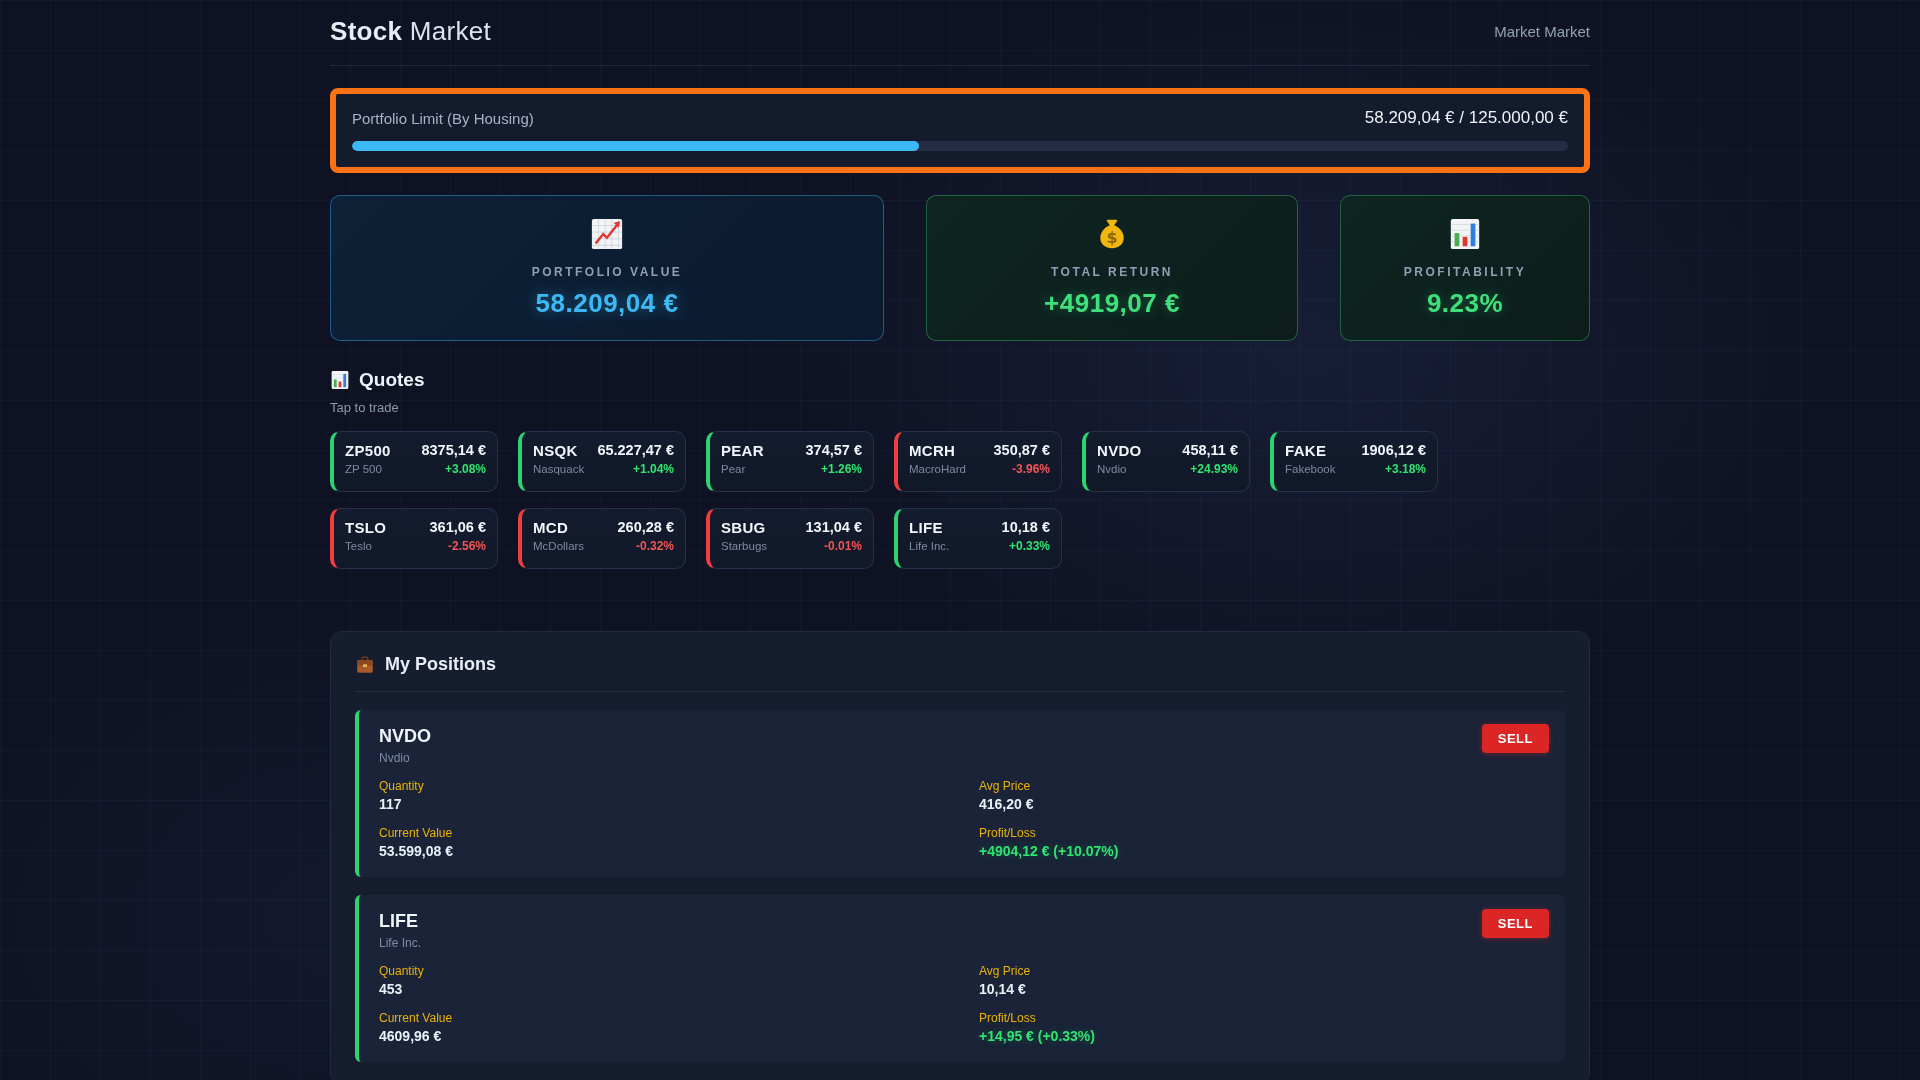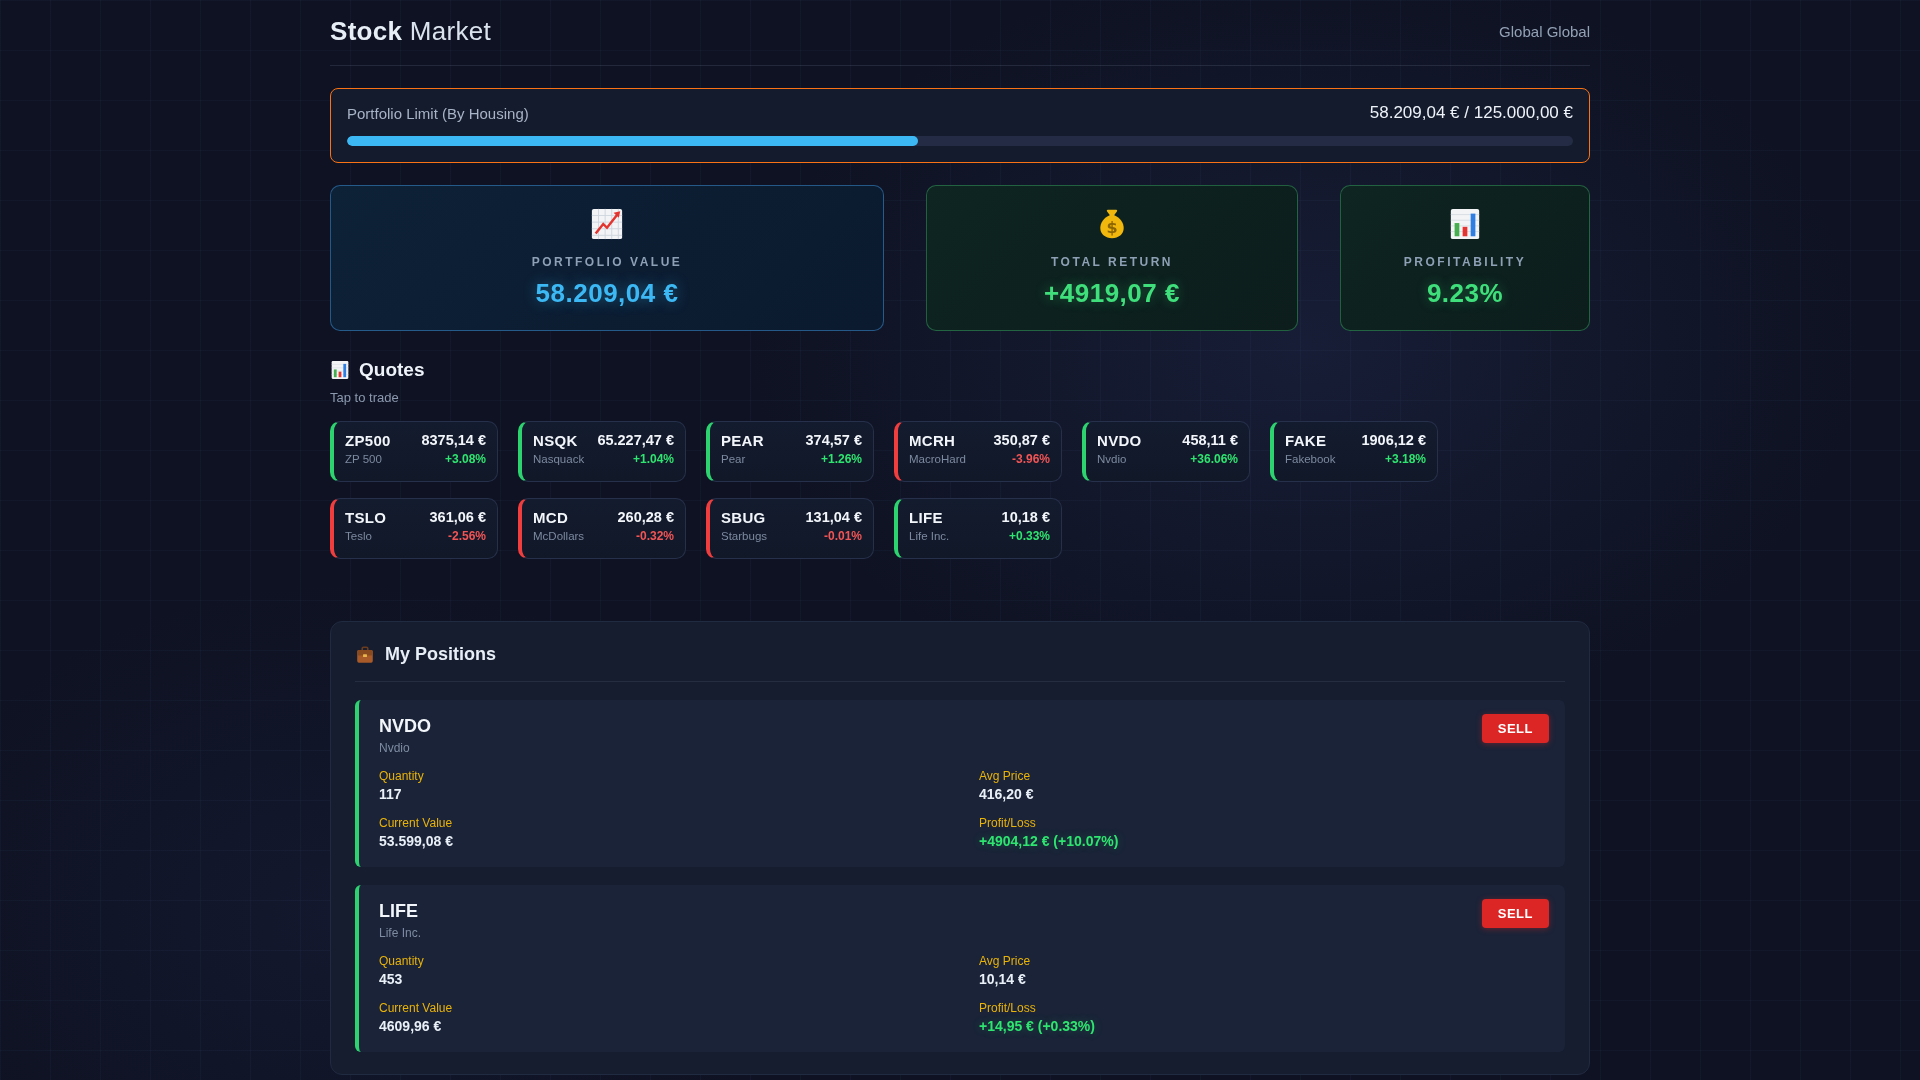--- a/index.html
+++ b/index.html
@@ -19,21 +19,21 @@
 
   
   .topbar { display:flex; justify-content:space-between; align-items:center;
     padding:4px 0 18px; border-bottom:1px solid rgba(148,163,184,0.16); }
   .title { font-size:26px; letter-spacing:.3px; color:#e8eef6; }
   .title .b { font-weight:bold; }
   .title .r { font-weight:normal; color:#dbe4ee; }
   .market-label { font-size:15px; color:#93a1b5; }
 
   
-  .limit-card { margin-top:22px; background:#141b2d; border:1px solid #f97316;
+  .limit-card { margin-top:22px; background:#141b2d; border:6px solid #f97316;
     border-radius:8px; padding:14px 16px 16px; }
   .limit-row { display:flex; justify-content:space-between; align-items:center; }
   .limit-label { font-size:15px; color:#a7b3c6; }
   .limit-value { font-size:17px; font-weight:normal; color:#eef3f9; }
   .progress-track { margin-top:13px; height:10px; border-radius:5px; background:#232c44; overflow:hidden; }
   .progress-fill { height:100%; border-radius:5px; background:#3cb9f5; width:0; }
 
   
   .stats { margin-top:22px; display:flex; justify-content:space-between; }
   .stat-card { height:146px; border-radius:10px; display:flex; flex-direction:column;
@@ -88,21 +88,21 @@
 </style>
 </head>
 <body>
 
 <div class="page">
 
   <div class="topbar">
     <div class="title">
       <span class="b">Stock</span><span class="r"> Market</span>
     </div>
-    <div class="market-label">Global Global</div>
+    <div class="market-label">Market Market</div>
   </div>
 
   <div class="limit-card">
     <div class="limit-row">
       <div class="limit-label">Portfolio Limit (By Housing)</div>
       <div class="limit-value">58.209,04 € / 125.000,00 €</div>
     </div>
     <div class="progress-track">
       <div class="progress-fill" style="width: 46.6%; background: rgb(60, 185, 245);"></div>
     </div>
@@ -197,21 +197,21 @@
              <div class="tile-chg">-3.96%</div>
           </div>
       </div>
       <div class="tile" data-dir="up">
         <div>
             <div class="tile-ticker">NVDO</div>
              <div class="tile-name">Nvdio</div>
           </div>
         <div class="tile-right">
             <div class="tile-price">458,11 €</div>
-             <div class="tile-chg">+36.06%</div>
+             <div class="tile-chg">+24.93%</div>
           </div>
       </div>
       <div class="tile" data-dir="up">
         <div>
             <div class="tile-ticker">FAKE</div>
              <div class="tile-name">Fakebook</div>
           </div>
         <div class="tile-right">
             <div class="tile-price">1906,12 €</div>
              <div class="tile-chg">+3.18%</div>

